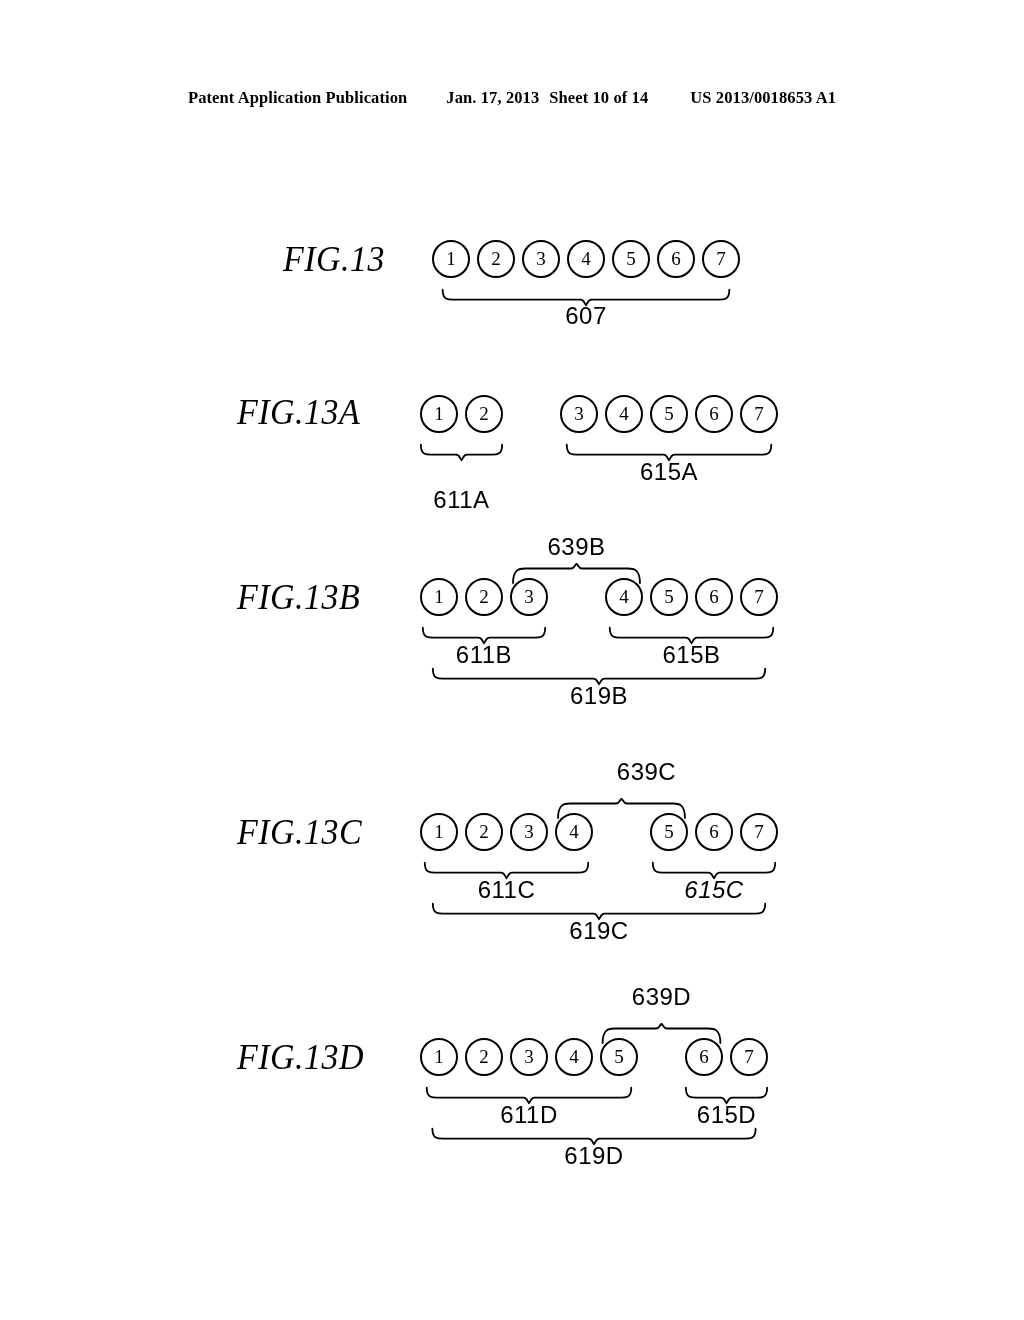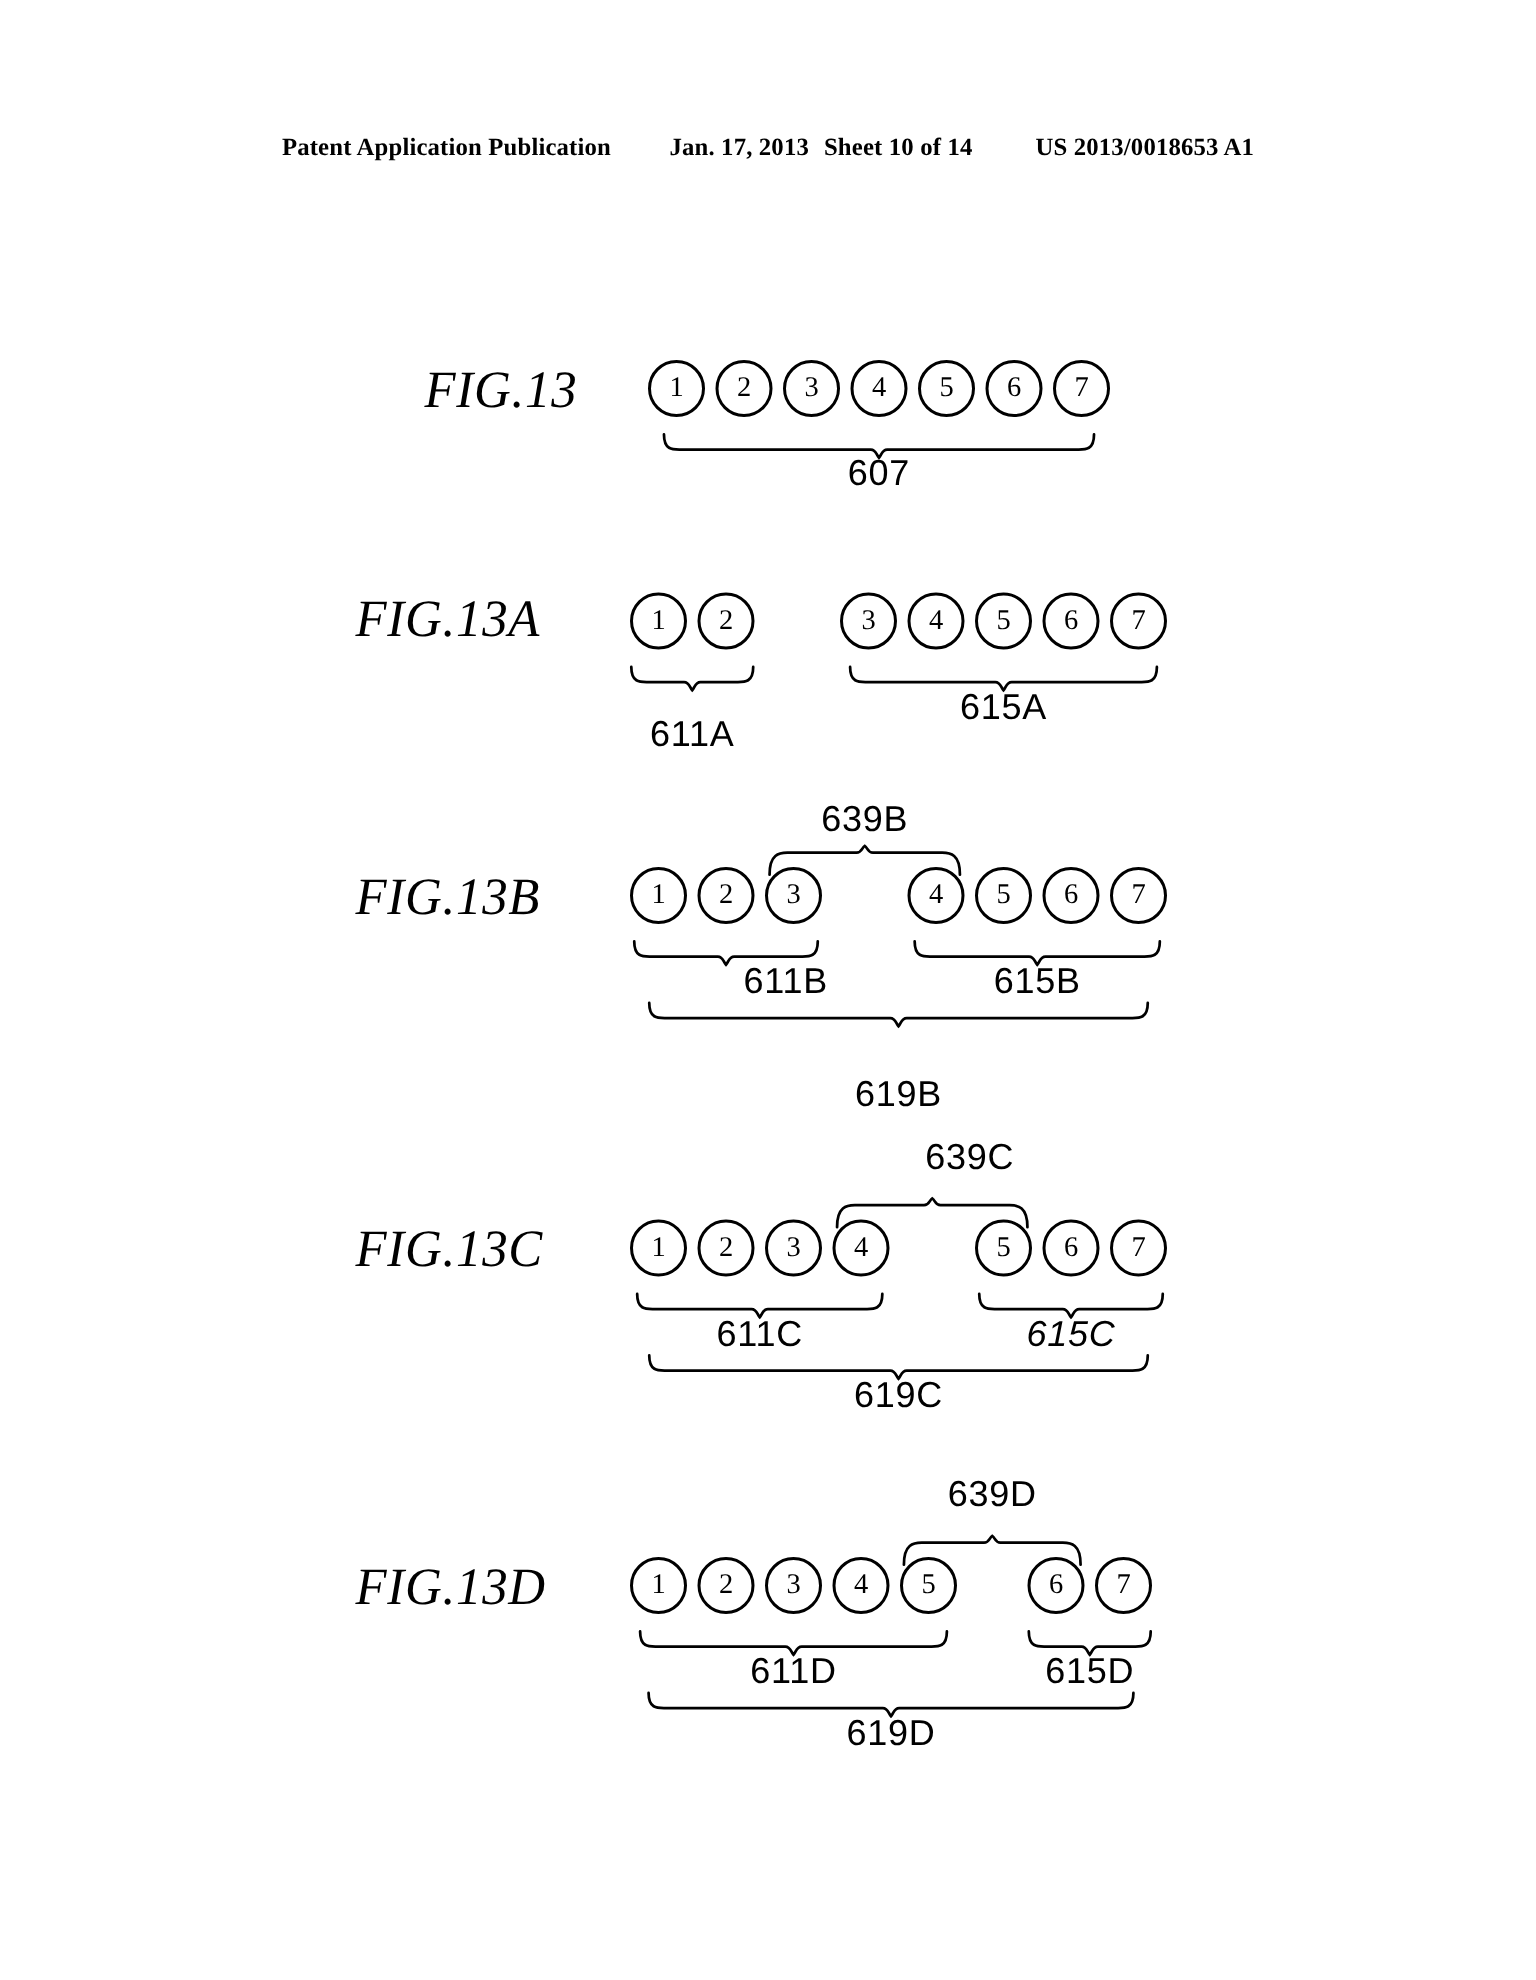--- a/index.html
+++ b/index.html
@@ -96,21 +96,21 @@
         <div class="circ" style="left: 695px; top: 395px;">6</div>
         <div class="circ" style="left: 740px; top: 395px;">7</div>
         <div class="brace" style="left: 416px; top: 441px;">
           <svg width="91" height="21" viewBox="0 -3 91 23">
             <path d="M 1,1 C 1,13 8,12 14,12
          L 39.5,12 C 43.5,12 43.5,16 45.5,18
          C 47.5,16 47.5,12 51.5,12
          L 77,12 C 83,12 90,13 90,1" fill="none" stroke="#000" stroke-width="2" stroke-linecap="round"></path>
           </svg>
         </div>
-        <div class="bracelabel" style="left: 416px; width: 91px; top: 476px;">611A</div>
+        <div class="bracelabel" style="left: 416px; width: 91px; top: 486px;">611A</div>
         <div class="brace" style="left: 556px; top: 441px;">
           <svg width="226" height="21" viewBox="0 -3 226 23">
             <path d="M 1,1 C 1,13 8,12 14,12
          L 107,12 C 111,12 111,16 113,18
          C 115,16 115,12 119,12
          L 212,12 C 218,12 225,13 225,1" fill="none" stroke="#000" stroke-width="2" stroke-linecap="round"></path>
           </svg>
         </div>
         <div class="bracelabel" style="left: 556px; width: 226px; top: 458px;">615A</div>
       </div>
@@ -133,39 +133,39 @@
         </div>
         <div class="bracelabel" style="left: 506px; width: 141px; top: 533px;">639B</div>
         <div class="brace" style="left: 416px; top: 624px;">
           <svg width="136" height="21" viewBox="0 -3 136 23">
             <path d="M 1,1 C 1,13 8,12 14,12
          L 62,12 C 66,12 66,16 68,18
          C 70,16 70,12 74,12
          L 122,12 C 128,12 135,13 135,1" fill="none" stroke="#000" stroke-width="2" stroke-linecap="round"></path>
           </svg>
         </div>
-        <div class="bracelabel" style="left: 416px; width: 136px; top: 641px; text-align: right;">611B</div>
+        <div class="bracelabel" style="left: 416px; width: 136px; top: 641px;">611B</div>
         <div class="brace" style="left: 601px; top: 624px;">
           <svg width="181" height="21" viewBox="0 -3 181 23">
             <path d="M 1,1 C 1,13 8,12 14,12
          L 84.5,12 C 88.5,12 88.5,16 90.5,18
          C 92.5,16 92.5,12 96.5,12
          L 167,12 C 173,12 180,13 180,1" fill="none" stroke="#000" stroke-width="2" stroke-linecap="round"></path>
           </svg>
         </div>
         <div class="bracelabel" style="left: 601px; width: 181px; top: 641px;">615B</div>
         <div class="brace" style="left: 416px; top: 665px;">
           <svg width="366" height="21" viewBox="0 -3 366 23">
             <path d="M 1,1 C 1,13 8,12 14,12
          L 177,12 C 181,12 181,16 183,18
          C 185,16 185,12 189,12
          L 352,12 C 358,12 365,13 365,1" fill="none" stroke="#000" stroke-width="2" stroke-linecap="round"></path>
           </svg>
         </div>
-        <div class="bracelabel" style="left: 416px; width: 366px; top: 682px; margin-top: 34px;">619B</div>
+        <div class="bracelabel" style="left: 416px; width: 366px; top: 682px;">619B</div>
       </div>
       <div class="fig" style="top: 0px;">
         <div class="figlabel" style="left: 237px; top: 813px;">FIG.13C</div>
         <div class="circ" style="left: 420px; top: 813px;">1</div>
         <div class="circ" style="left: 465px; top: 813px;">2</div>
         <div class="circ" style="left: 510px; top: 813px;">3</div>
         <div class="circ" style="left: 555px; top: 813px;">4</div>
         <div class="circ" style="left: 650px; top: 813px;">5</div>
         <div class="circ" style="left: 695px; top: 813px;">6</div>
         <div class="circ" style="left: 740px; top: 813px;">7</div>

